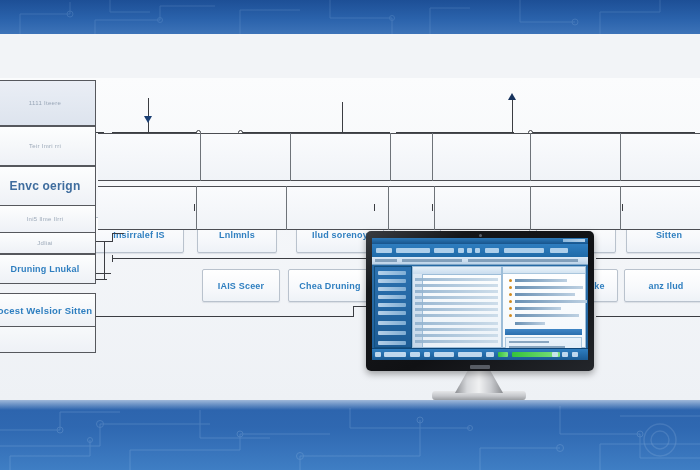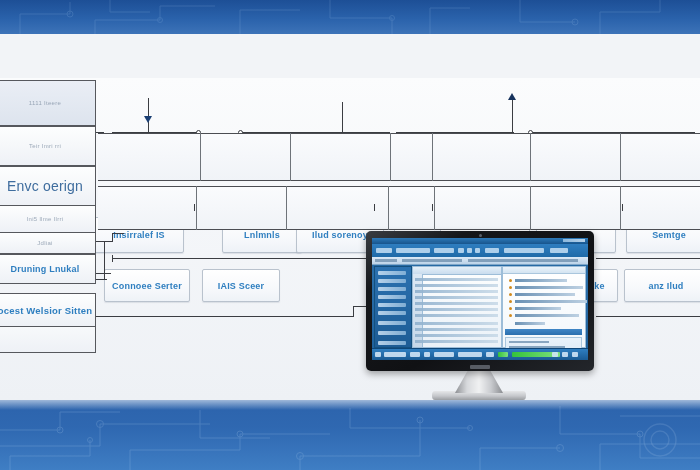--- a/index.html
+++ b/index.html
@@ -57,21 +57,21 @@
   .sb-c{height:40px;}
   .sb-e{height:27px;border-top:none;}
   .sb-f{height:21px;border-top:none;}
   .sb-g{height:30px;}
   .sb-gap{height:9px;border:none;background:transparent;}
   .sb-h{height:34px;}
   .sb-tail{height:26px;border-top:none;background:linear-gradient(180deg,#f7f9fb,#eef1f6);}
 
   .sb-lbl{display:block;filter:blur(.25px);}
   .sb-faint{color:#8a99ab;font-size:6px;letter-spacing:.3px;opacity:.85;}
-  .sb-mid{color:#3f6d9e;font-size:14px;font-weight:normal;letter-spacing:.2px;}
+  .sb-mid{color:#3f6d9e;font-size:12px;font-weight:bold;letter-spacing:.2px;}
   .sb-strong{color:#2f7fc0;font-size:9px;font-weight:bold;letter-spacing:.2px;}
   .sb-bottom{color:#2f7fc0;font-size:9.5px;font-weight:bold;letter-spacing:.2px;}
 
   
   .rowband{
     position:absolute;box-sizing:border-box;
     border-top:1px solid #4b4d52;border-bottom:1px solid #4b4d52;
     background:linear-gradient(180deg,#fafbfd 0%,#f0f3f7 100%);
   }
   .row1{left:98px;top:133px;width:614px;height:48px;}
@@ -222,52 +222,52 @@
     <div class="vsep" style="left:200px;top:55px;height:48px;"></div>
     <div class="vsep" style="left:290px;top:55px;height:48px;"></div>
     <div class="vsep" style="left:390px;top:55px;height:48px;"></div>
     <div class="vsep" style="left:432px;top:55px;height:48px;"></div>
     <div class="vsep" style="left:530px;top:55px;height:48px;"></div>
     <div class="vsep" style="left:620px;top:55px;height:48px;"></div>
 
     <div class="node r1" style="left:94px;width:90px;">
       <span>Insirralef  IS</span>
       </div>
-    <div class="node r1" style="left:222px;width:80px;">
+    <div class="node r1" style="left:197px;width:80px;">
       <span>Lnlmnls</span>
       </div>
     <div class="node r1" style="left:296px;width:88px;">
       <span>Ilud sorenoy</span>
       </div>
     <div class="node r1" style="left:394px;width:40px;border-right:none;">
       <span>A calre</span>
       </div>
     <div class="node r1" style="left:440px;width:90px;">
       <span>Veed IflS</span>
       </div>
     <div class="node r1" style="left:536px;width:80px;">
       <span>Sethoy</span>
       </div>
     <div class="node r1" style="left:626px;width:86px;">
-      <span>Semtge</span>
+      <span>Sitten</span>
       </div>
 
     <div class="rowband row2" style="top:108px;"></div>
     <div class="vsep" style="left:196px;top:108px;height:44px;"></div>
     <div class="vsep" style="left:286px;top:108px;height:44px;"></div>
     <div class="vsep" style="left:388px;top:108px;height:44px;"></div>
     <div class="vsep" style="left:434px;top:108px;height:44px;"></div>
     <div class="vsep" style="left:530px;top:108px;height:44px;"></div>
     <div class="vsep" style="left:620px;top:108px;height:44px;"></div>
 
-    <div class="node r2" style="left:104px;width:86px;">
-      <span>Connoee Serter</span>
-      </div>
     <div class="node r2" style="left:202px;width:78px;">
       <span>IAIS Sceer</span>
+      </div>
+    <div class="node r2" style="left:288px;width:84px;">
+      <span>Chea Druning</span>
       </div>
     <div class="node r2" style="left:440px;width:86px;">
       <span>nnuc Semtge</span>
       </div>
     <div class="node r2" style="left:534px;width:84px;">
       <span>Cerlcd Antke</span>
       </div>
     <div class="node r2" style="left:624px;width:84px;">
       <span>anz Ilud</span>
       </div>

